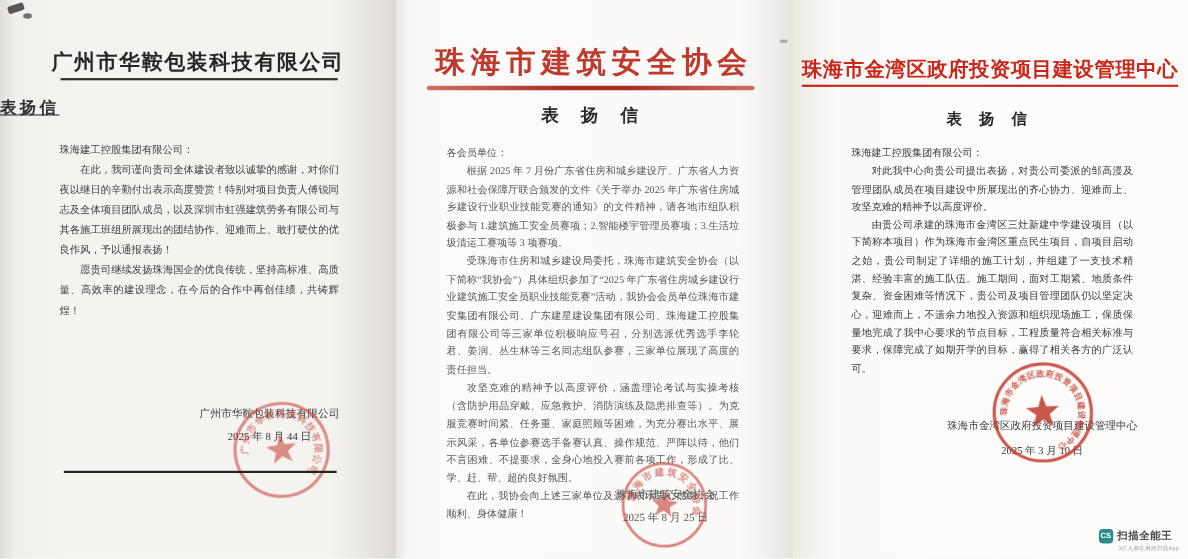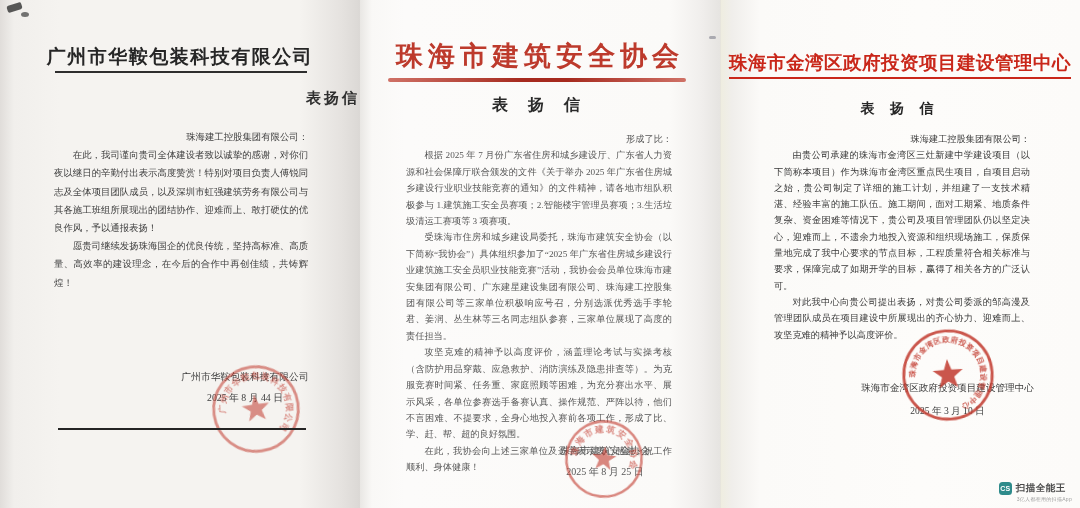--- a/index.html
+++ b/index.html
@@ -20,22 +20,22 @@
   .speck { position:absolute; background:#3c3c3c; border-radius:2px; }
   .speck.s1 { left:7px; top:4px; width:15px; height:7px; transform:rotate(-18deg); opacity:.85; }
   .speck.s2 { left:21px; top:12px; width:8px; height:5px; border-radius:50%; opacity:.7; }
   .speck.s3 { left:349px; top:36px; width:7px; height:3px; background:#9a9aa2; opacity:.8; }
 
   
   .p1-header { position:absolute; top:44px; left:0; width:100%; text-align:center;
     font-family:"Liberation Sans","DejaVu Sans",sans-serif; font-weight:700;
     font-size:19px; letter-spacing:1.5px; color:#262626; }
   .p1-rule { position:absolute; top:71px; left:55px; width:252px; height:2px; background:#2e2e2e; }
-  .p1-title { position:absolute; top:89px; left:0; width:100%; text-align:right;
-    font-weight:700; font-size:15px; letter-spacing:3px; color:#2f2f2f; }
+  .p1-title { position:absolute; top:89px; left:0; width:100%; text-align:left;
+    font-weight:700; font-size:15px; letter-spacing:3px; color:#2f2f2f;text-decoration:underline; }
   .p1-body { position:absolute; top:128px; left:54px; width:254px;
     font-size:9.4px; line-height:18.2px; color:#3d3d3d; text-align:justify; }
   .p1-body .para { text-indent:2em; text-align:justify; }
   .p1-sig { position:absolute; top:366px; left:165px; width:160px; text-align:center;
     font-size:9.8px; line-height:21px; color:#3d3d3d; }
   .p1-footer-rule { position:absolute; top:428px; left:58px; width:248px; height:2px; background:#242424; }
 
   
   .p2-header { position:absolute; top:38px; left:0; width:100%; text-align:center;
     font-weight:700; font-size:27px; letter-spacing:5px; color:#bd3a2c; }
@@ -55,21 +55,21 @@
   .p3-header span { display:inline-block; font-weight:700; font-size:18.5px; letter-spacing:0.5px;
     color:#c9271a; border-bottom:2.5px solid #c9271a; padding-bottom:2px; }
   .p3-title { position:absolute; top:100px; left:0; width:100%; text-align:center;
     font-weight:700; font-size:14px; letter-spacing:6px; color:#262626; }
   .p3-body { position:absolute; top:131px; left:54px; width:256px;
     font-size:9.2px; line-height:16.3px; color:#383838; text-align:justify; }
   .p3-body .para { text-indent:2em; text-align:justify; }
   .p3-sig { position:absolute; top:376px; left:135px; width:185px; text-align:center;
     font-size:9.6px; line-height:23px; color:#3a3a3a; }
 
-  .salutation { text-align:right; }
+  .salutation { text-align:left; }
 
   
   .seal { position:absolute; color:#c23a2e; pointer-events:none; }
   .seal.seal1 { left:211px; top:364px; width:90px; height:90px; opacity:.55; transform:rotate(-8deg); filter:blur(.3px); }
   .seal.seal2 { left:204px; top:419px; width:80px; height:80px; opacity:.6; transform:rotate(6deg); filter:blur(.3px); }
   .seal.seal3 { left:181px; top:328px; width:94px; height:94px; opacity:.85; transform:rotate(-4deg); filter:blur(.2px); }
   .seal text { fill:currentColor; font-weight:700; }
 
   
   .watermark { position:absolute; right:8px; bottom:6px; text-align:left;
@@ -120,21 +120,21 @@
   </section>
 
   <section class="page page2">
     <div class="speck s3"></div>
 
     <div class="p2-header">珠海市建筑安全协会</div>
     <div class="p2-rule"></div>
     <div class="p2-title">表 扬 信</div>
 
     <div class="p2-body">
-      <p class="salutation">形成了比：</p>
+      <p class="salutation">各会员单位：</p>
       <p class="para">根据 2025 年 7 月份广东省住房和城乡建设厅、广东省人力资源和社会保障厅联合颁发的文件《关于举办 2025 年广东省住房城乡建设行业职业技能竞赛的通知》的文件精神，请各地市组队积极参与 1.建筑施工安全员赛项；2.智能楼宇管理员赛项；3.生活垃圾清运工赛项等 3 项赛项。</p>
       <p class="para">受珠海市住房和城乡建设局委托，珠海市建筑安全协会（以下简称“我协会”）具体组织参加了“2025 年广东省住房城乡建设行业建筑施工安全员职业技能竞赛”活动，我协会会员单位珠海市建安集团有限公司、广东建星建设集团有限公司、珠海建工控股集团有限公司等三家单位积极响应号召，分别选派优秀选手李轮君、姜润、丛生林等三名同志组队参赛，三家单位展现了高度的责任担当。</p>
       <p class="para">攻坚克难的精神予以高度评价，涵盖理论考试与实操考核（含防护用品穿戴、应急救护、消防演练及隐患排查等）。为克服竞赛时间紧、任务重、家庭照顾等困难，为充分赛出水平、展示风采，各单位参赛选手备赛认真、操作规范、严阵以待，他们不言困难、不提要求，全身心地投入赛前各项工作，形成了比、学、赶、帮、超的良好氛围。</p>
       <p class="para">在此，我协会向上述三家单位及选手表示衷心感谢，祝工作顺利、身体健康！</p>
     </div>
 
     <div class="p2-sig">
       <div>珠海市建筑安全协会</div>
       <div>2025 年 8 月 25 日</div>
     </div>
@@ -152,22 +152,22 @@
   </section>
 
   <section class="page page3">
     <div class="p3-header">
       <span>珠海市金湾区政府投资项目建设管理中心</span>
     </div>
     <div class="p3-title">表 扬 信</div>
 
     <div class="p3-body">
       <p class="salutation">珠海建工控股集团有限公司：</p>
+      <p class="para">对此我中心向贵公司提出表扬，对贵公司委派的邹高漫及管理团队成员在项目建设中所展现出的齐心协力、迎难而上、攻坚克难的精神予以高度评价。</p>
       <p class="para">由贵公司承建的珠海市金湾区三灶新建中学建设项目（以下简称本项目）作为珠海市金湾区重点民生项目，自项目启动之始，贵公司制定了详细的施工计划，并组建了一支技术精湛、经验丰富的施工队伍。施工期间，面对工期紧、地质条件复杂、资金困难等情况下，贵公司及项目管理团队仍以坚定决心，迎难而上，不遗余力地投入资源和组织现场施工，保质保量地完成了我中心要求的节点目标，工程质量符合相关标准与要求，保障完成了如期开学的目标，赢得了相关各方的广泛认可。</p>
-      <p class="para">对此我中心向贵公司提出表扬，对贵公司委派的邹高漫及管理团队成员在项目建设中所展现出的齐心协力、迎难而上、攻坚克难的精神予以高度评价。</p>
     </div>
 
     <div class="p3-sig">
       <div>珠海市金湾区政府投资项目建设管理中心</div>
       <div>2025 年 3 月 10 日</div>
     </div>
 
     <svg class="seal seal3" viewBox="0 0 100 100">
       <defs>
         <path id="sealarc3" d="M 50 50 m -35 0 a 35 35 0 1 1 70 0 a 35 35 0 1 1 -70 0"></path>

